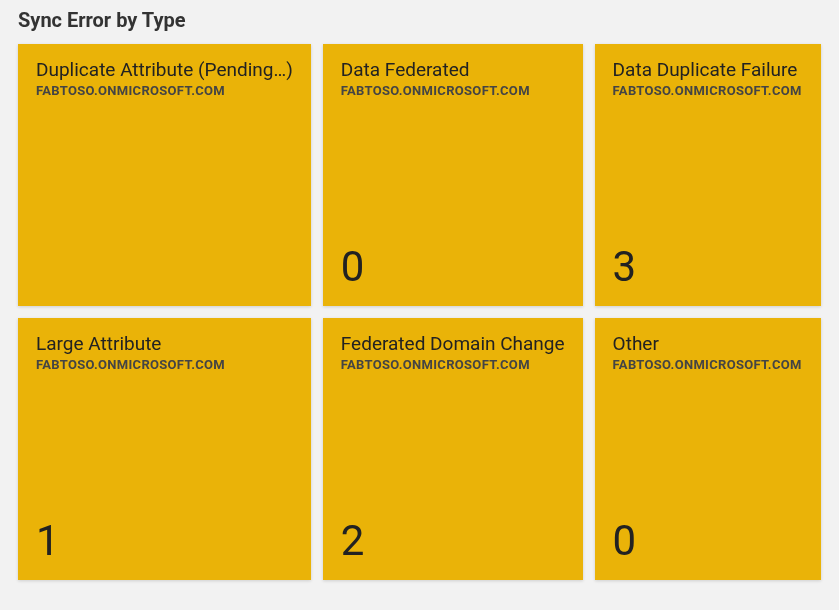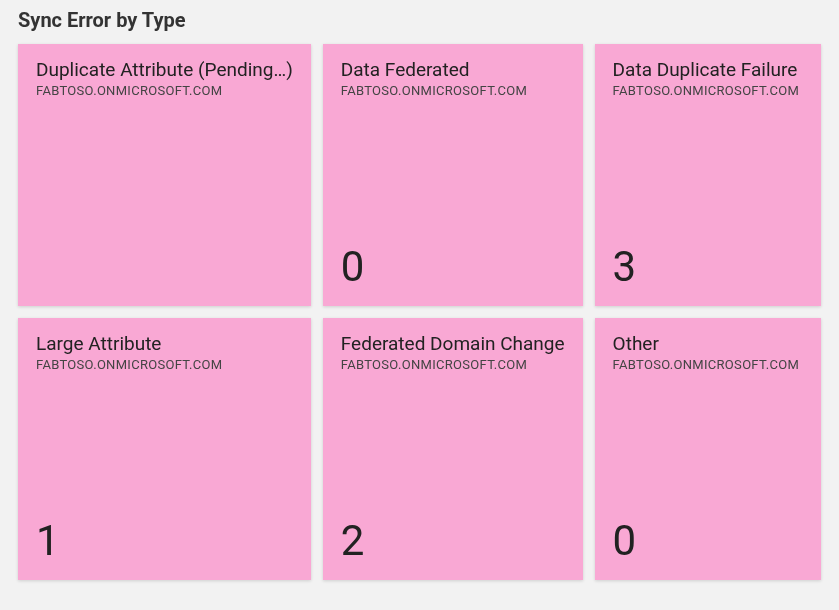--- a/index.html
+++ b/index.html
@@ -22,21 +22,21 @@
       font-weight: 700;
       color: #333;
       padding: 8px 0 12px 0;
     }
     .tile-grid {
       display: grid;
       grid-template-columns: repeat(3, 1fr);
       gap: 12px;
     }
     .tile {
-      background: #f9a8d4;
+      background: #eab308;
       height: 262px;
       padding: 14px 18px 18px 18px;
       display: flex;
       flex-direction: column;
       justify-content: space-between;
       box-shadow: 0 1px 3px rgba(0,0,0,0.15);
       cursor: pointer;
     }
     .tile-header {
       display: flex;
@@ -47,21 +47,21 @@
       font-size: 19px;
       font-weight: 400;
       color: #222;
       white-space: nowrap;
       overflow: hidden;
       text-overflow: ellipsis;
       margin-bottom: 2px;
     }
     .tile-subtitle {
       font-size: 13px;
-      font-weight: 400;
+      font-weight: 700;
       color: #444;
       letter-spacing: 0.3px;
       white-space: nowrap;
       overflow: hidden;
       text-overflow: ellipsis;
       text-transform: uppercase;
     }
     .tile-value {
       font-size: 42px;
       font-weight: 400;

